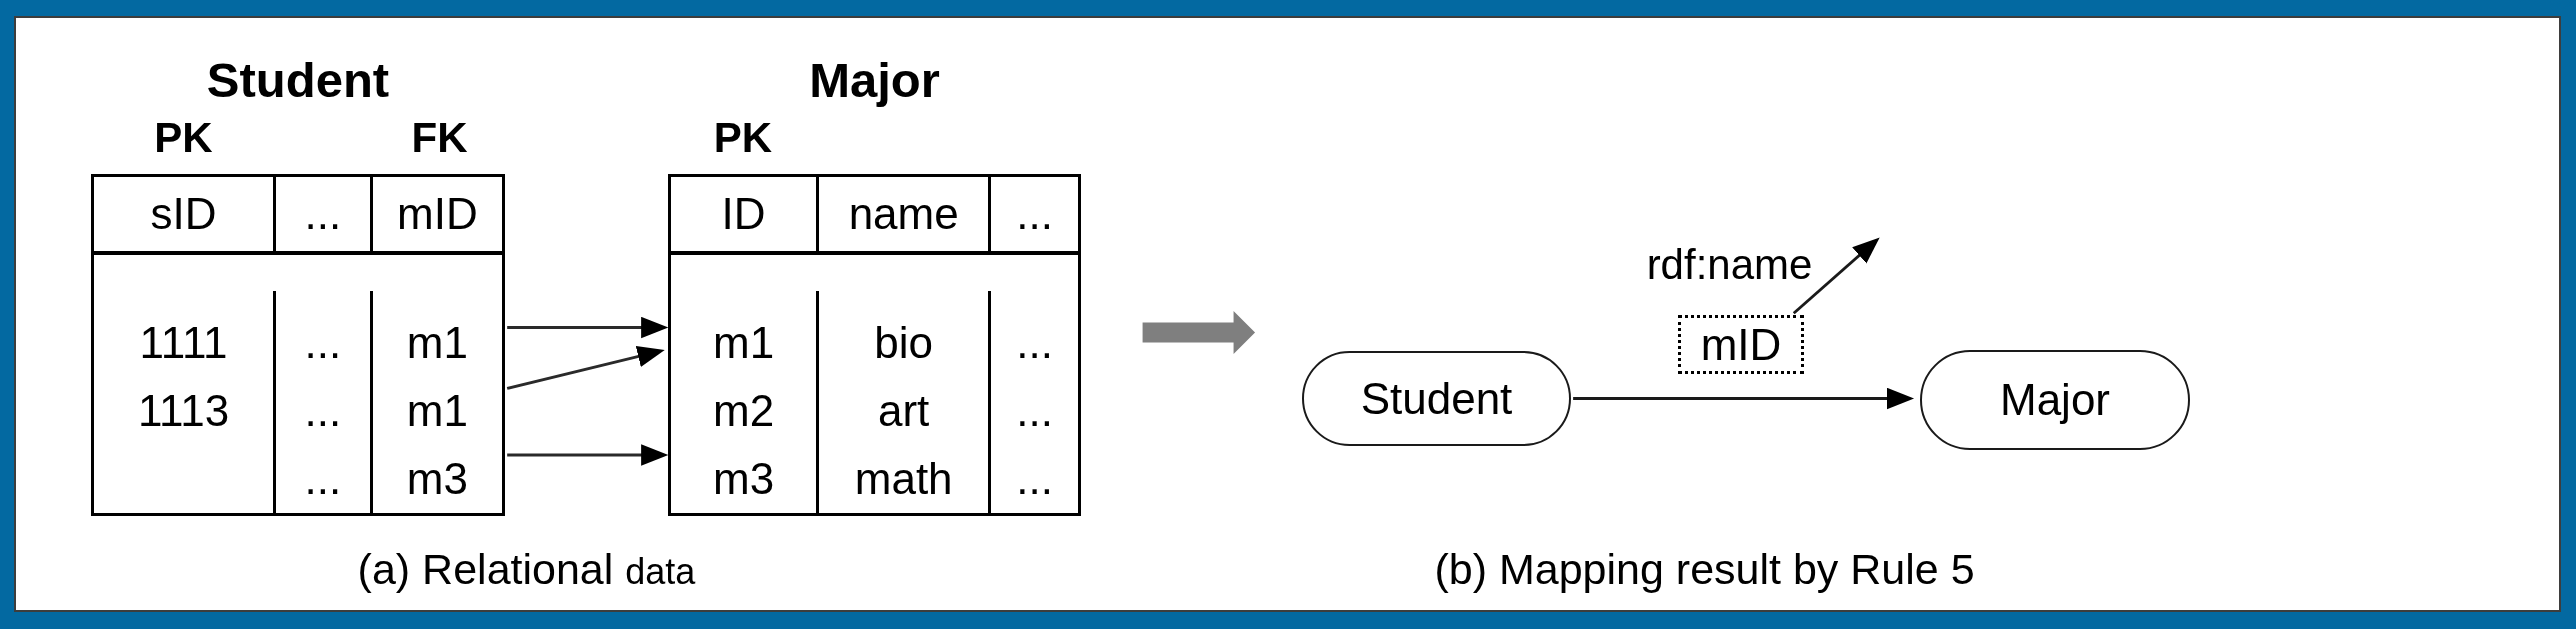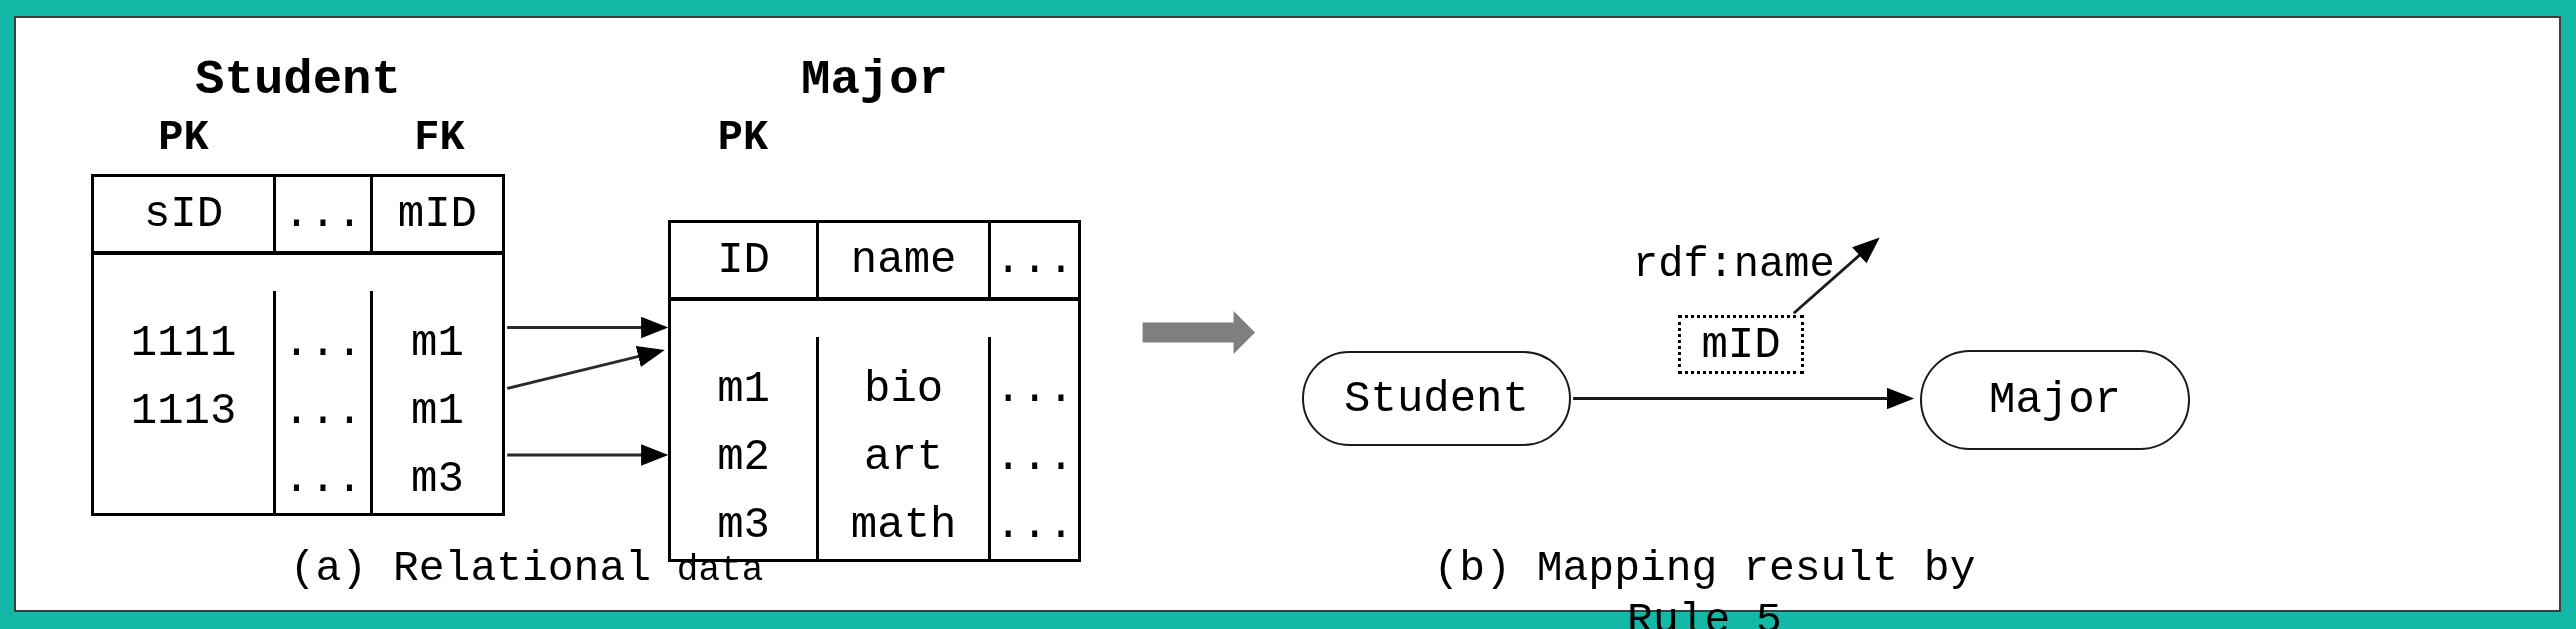--- a/index.html
+++ b/index.html
@@ -1,18 +1,18 @@
 <!DOCTYPE html>
 <html style="font-size:11.5px"><head>
 <meta charset="utf-8">
 <style>
   html,body{margin:0;padding:0;background:#ffffff;width:2576px;height:630px;overflow:hidden;}
   *{box-sizing:border-box;}
-  .canvas{position:relative;width:2576px;height:630px;background:#14b8a6;
-          font-family:Liberation Mono, monospace;color:#000;padding-left:32px;}
+  .canvas{position:relative;width:2576px;height:630px;background:#0369a1;
+          font-family:Liberation Sans, sans-serif;color:#000;padding-left:32px;}
   .frame{position:absolute;left:14.3px;top:15.8px;width:2547px;height:596px;
          border:2.9px solid #3d3d3d;background:#ffffff;}
   .abs{position:absolute;}
 
   
   .tbl-title{font-size:49px;font-weight:bold;text-align:center;line-height:57px;}
   .key-label{font-size:42px;font-weight:bold;text-align:center;line-height:50px;}
 
   
   .rel-table{position:absolute;top:174px;height:342px;border:3.6px solid #000;
@@ -69,21 +69,21 @@
         <div class="trow">...</div>
       </div>
       <div class="bcol">
         <div class="trow">m1</div>
         <div class="trow">m1</div>
         <div class="trow">m3</div>
       </div>
     </div>
   </div>
 
-  <div class="rel-table" style="left:668px;width:413px;margin-top:46px;">
+  <div class="rel-table" style="left:668px;width:413px;">
     <div class="thead" style="grid-template-columns:210fr 244fr 123fr;">
       <div class="hcell">ID</div>
       <div class="hcell">name</div>
       <div class="hcell">...</div>
     </div>
     <div class="tbody" style="grid-template-columns:210fr 244fr 123fr;">
       <div class="bcol">
         <div class="trow">m1</div>
         <div class="trow">m2</div>
         <div class="trow">m3</div>

